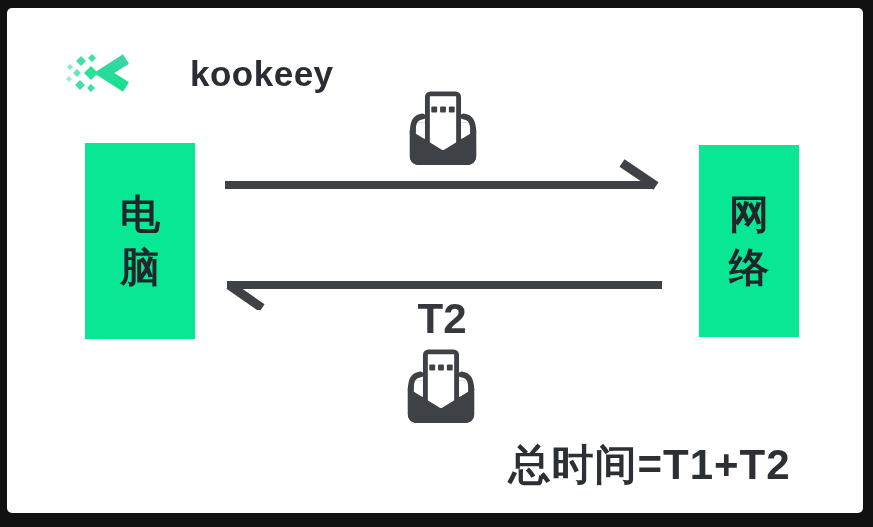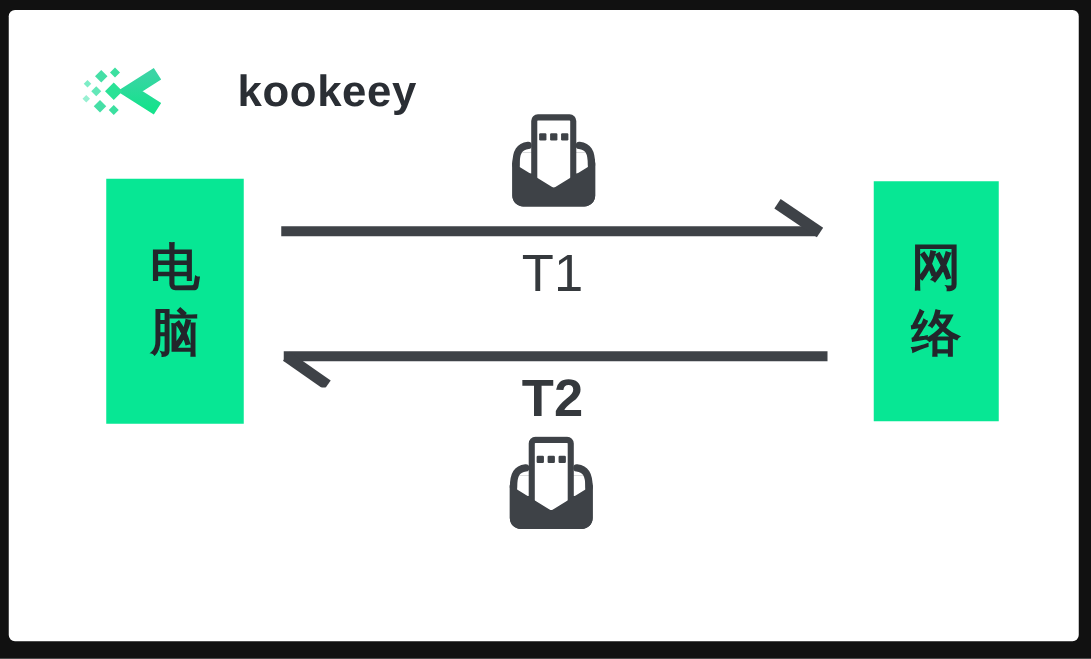--- a/index.html
+++ b/index.html
@@ -92,34 +92,34 @@
     <rect x="30" y="16" width="6" height="6" rx="1" fill="#3e4247"></rect>
     <rect x="39" y="16" width="6" height="6" rx="1" fill="#3e4247"></rect>
     <rect x="48" y="16" width="6" height="6" rx="1" fill="#3e4247"></rect>
     <path d="M8,40 L42,61 L76,40 L76,67 C76,72 72,76 67,76 L17,76 C12,76 8,72 8,67 Z" fill="#3e4247"></path>
   </svg>
 
   <svg class="arrow arrow-top" width="445" height="36" viewBox="0 0 445 36" aria-hidden="true">
     <path d="M6,29 L434,29" stroke="#3e4247" stroke-width="8"></path>
     <path d="M403,7 L437,30" stroke="#3e4247" stroke-width="9"></path>
   </svg>
-  <div class="flow-label t1">T1</div>
 
   <svg class="arrow arrow-bottom" width="445" height="36" viewBox="0 0 445 36" aria-hidden="true">
     <path d="M6,11 L441,11" stroke="#3e4247" stroke-width="8"></path>
     <path d="M8,11 L41,34" stroke="#3e4247" stroke-width="9"></path>
   </svg>
   <div class="flow-label t2">T2</div>
 
   <svg class="envelope env-bottom" width="82" height="78" viewBox="0 0 84 80" aria-hidden="true">
     <path d="M8,41 C8,36 12,32 17,32 L67,32 C72,32 76,36 76,41 L76,67 C76,72 72,76 67,76 L17,76 C12,76 8,72 8,67 Z" fill="#3e4247"></path>
     <rect x="14" y="32" width="56" height="17" fill="#ffffff"></rect>
     <path d="M11,42 C11,31 14,27 21,26" fill="none" stroke="#3e4247" stroke-width="6" stroke-linecap="round"></path>
     <path d="M73,42 C73,31 70,27 63,26" fill="none" stroke="#3e4247" stroke-width="6" stroke-linecap="round"></path>
     <rect x="26" y="3" width="32" height="60" rx="3" fill="#ffffff" stroke="#3e4247" stroke-width="5"></rect>
     <rect x="30" y="16" width="6" height="6" rx="1" fill="#3e4247"></rect>
     <rect x="39" y="16" width="6" height="6" rx="1" fill="#3e4247"></rect>
     <rect x="48" y="16" width="6" height="6" rx="1" fill="#3e4247"></rect>
     <path d="M8,40 L42,61 L76,40 L76,67 C76,72 72,76 67,76 L17,76 C12,76 8,72 8,67 Z" fill="#3e4247"></path>
   </svg>
 
+  <div class="formula">总时间=T1+T2</div>
 
 </div>
 
 </body></html>

